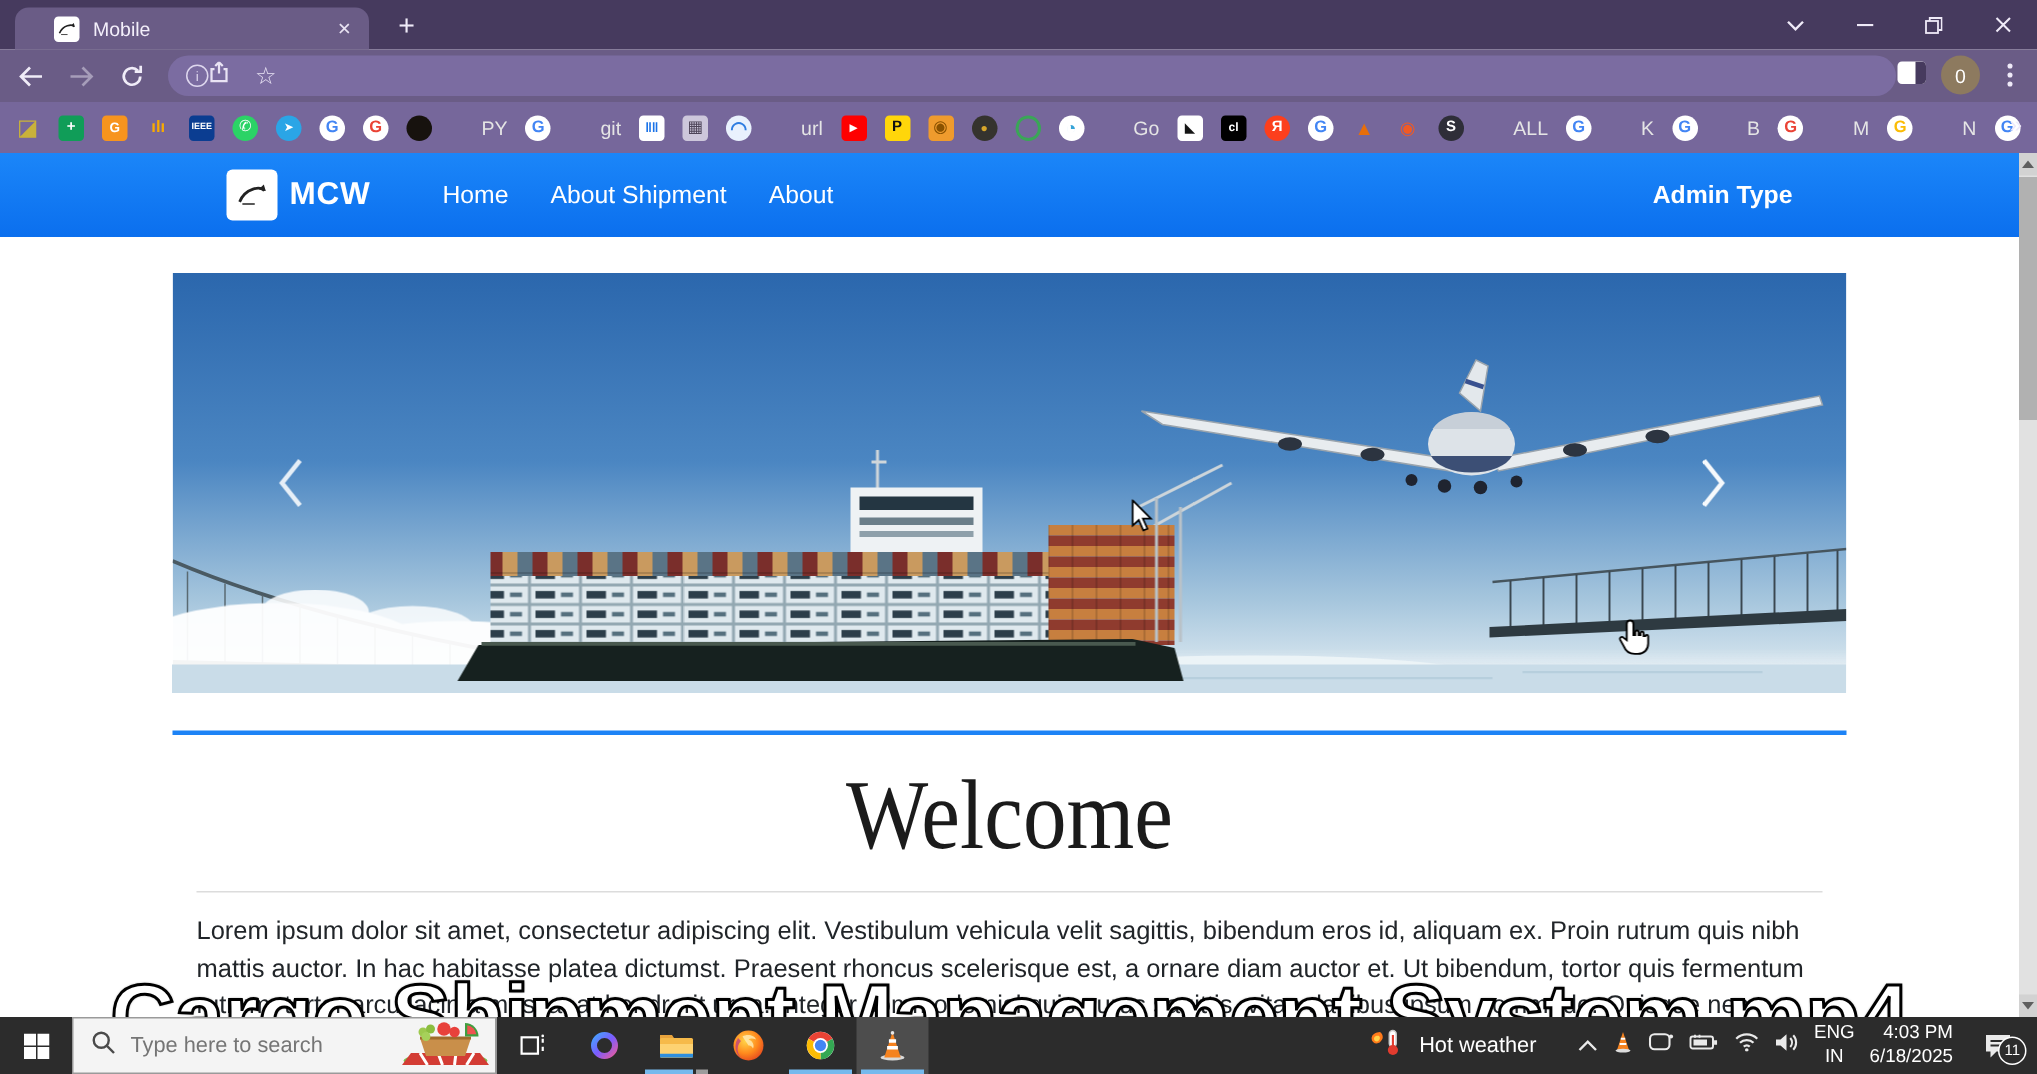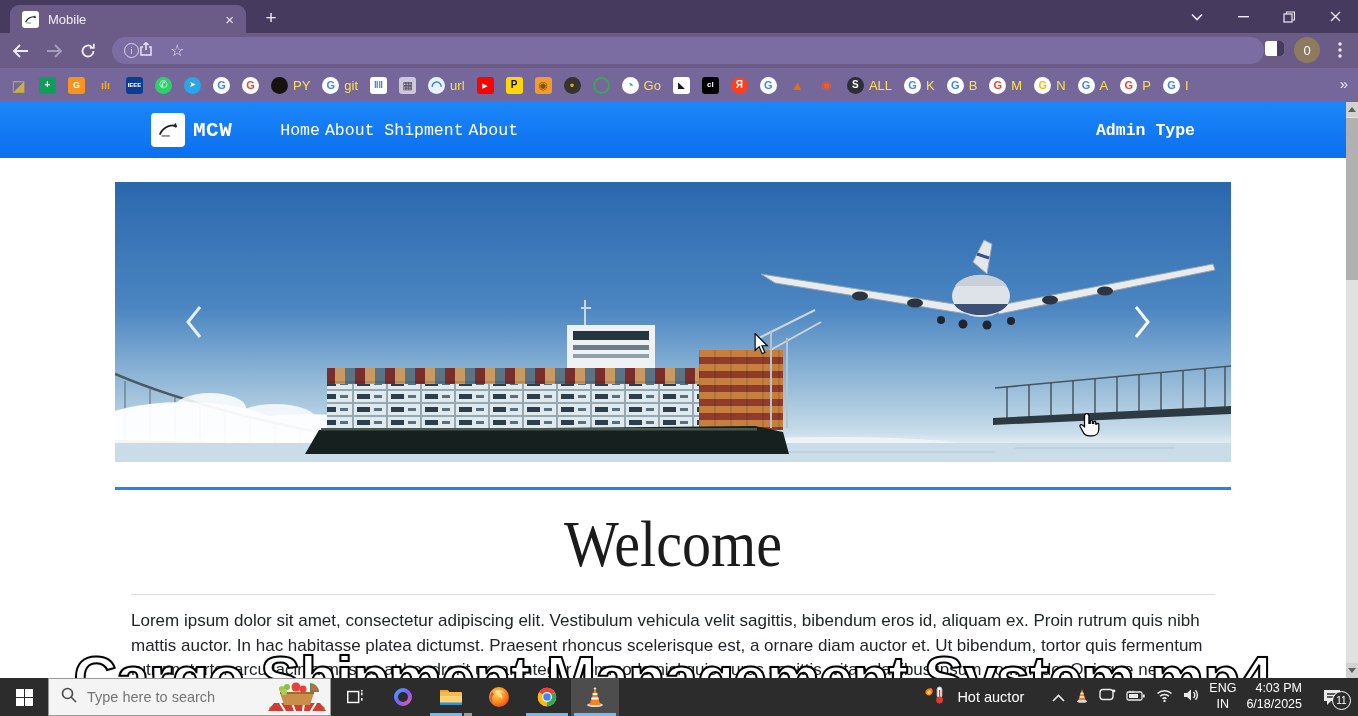--- a/index.html
+++ b/index.html
@@ -1,21 +1,21 @@
 <!DOCTYPE html>
 <html><head>
 <meta charset="utf-8">
 <style>
   * { margin:0; padding:0; box-sizing:border-box; }
   html,body { width:1358px; height:716px; overflow:hidden; font-family:"Liberation Sans",sans-serif; background:#fff; }
   body { position:relative; }
 
   
   .titlebar { position:absolute; left:0; top:0; width:1358px; height:33px; background:#463a5e; display:flex; align-items:flex-end; }
-  .tab { position:absolute; left:10px; top:5px; width:236px; height:28px; background:#6a5c86; border-radius:9px 9px 0 0; display:flex; align-items:center; padding:0 8px 0 12px; }
+  .tab { position:absolute; left:10px; top:5px; width:236px; height:28px; background:#6a5c86; border-radius:9px 9px 0 0; display:flex; align-items:center; padding:0 8px 0 26px; }
   .tab-fav { width:17px; height:17px; background:#fff; border-radius:3px; display:flex; align-items:center; justify-content:center; }
   .tab-title { color:#f3effa; font-size:13px; margin-left:9px; flex:1; }
   .tab-close { color:#e8e2f2; font-size:15px; line-height:1; cursor:default; padding:2px 4px; border-radius:50%; }
   .newtab { position:absolute; left:258px; top:7px; color:#efeaf8; font-size:19px; width:26px; height:24px; text-align:center; line-height:22px; }
   .win-controls { position:absolute; right:0; top:0; height:33px; display:flex; }
   .win-btn { width:46px; height:33px; display:flex; align-items:center; justify-content:center; }
 
   .toolbar { position:absolute; left:0; top:33px; width:1358px; height:35px; background:#6a5c86; display:flex; align-items:center; }
   .navbtn { width:28px; height:28px; display:flex; align-items:center; justify-content:center; margin-left:6px; }
   .dim { opacity:.45; }
@@ -27,32 +27,32 @@
   .omni-icons { display:flex; align-items:center; gap:14px; margin-right:4px; }
   .star { color:#e9e3f4; font-size:16px; }
   .side-panel-btn { position:absolute; right:74px; top:8px; width:19px; height:15px; background:#fff; border-radius:3px; overflow:hidden; }
   .side-panel-btn i { position:absolute; right:0; top:0; width:7px; height:100%; background:#463a5e; display:block; }
   .avatar { position:absolute; right:38px; top:4px; width:26px; height:26px; border-radius:50%; background:#8d7a5f; color:#fff; font-size:13px; display:flex; align-items:center; justify-content:center; }
   .kebab { position:absolute; right:8px; top:6px; width:20px; height:22px; display:flex; align-items:center; justify-content:center; }
 
   .bmbar { position:absolute; left:0; top:68px; width:1358px; height:34px; background:#76679b; display:flex; align-items:center; padding-left:10px; gap:12px; overflow:hidden; }
   .bm { display:flex; align-items:center; gap:5px; flex:0 0 auto; }
   .bm-icon { width:17px; height:17px; display:flex; align-items:center; justify-content:center; font-size:10px; line-height:1; overflow:hidden; }
-  .bm-label { font-size:13px; color:#fde047; }
+  .bm-label { font-size:13px; color:#e5e5e5;margin-left:28px; }
   .bm-overflow { position:absolute; right:10px; top:7px; color:#efe9fb; font-size:15px; }
 
   
   .viewport { position:absolute; left:0; top:102px; width:1358px; height:576px; background:#fff; overflow:hidden; }
   .pagearea { position:absolute; left:0; top:0; width:1346px; height:576px; }
-  .navbar { position:absolute; left:0; top:0; width:100%; height:56px; background:linear-gradient(180deg,#1b86f9,#0b6fee);font-family:Liberation Mono, monospace; }
+  .navbar { position:absolute; left:0; top:0; width:100%; height:56px; background:linear-gradient(180deg,#1b86f9,#0b6fee); }
   .nav-inner { position:relative; width:1116px; height:56px; margin:0 auto; display:flex; align-items:center; }
   .brand { display:flex; align-items:center; margin-left:36px; }
   .brand-logo { width:34px; height:34px; background:#fff; border-radius:4px; display:flex; align-items:center; justify-content:center; }
   .brand-name { color:#fff; font-size:21px; font-weight:bold; margin-left:8px; letter-spacing:.5px; }
-  .nav-links { display:flex; gap:5px; margin-left:48px; }
+  .nav-links { display:flex; gap:28px; margin-left:48px; }
   .nav-links a { color:#fff; text-decoration:none; font-size:16.5px; }
   .admin { margin-left:auto; margin-right:36px; color:#fff; font-weight:bold; font-size:16.5px; text-decoration:none; }
 
   .carousel { position:absolute; left:115px; top:80px; width:1116px; height:280px; overflow:hidden; }
   .carousel svg.scene { display:block; width:100%; height:100%; }
   .car-ctrl { position:absolute; top:112px; width:34px; height:56px; display:flex; align-items:center; justify-content:center; }
   .car-prev { left:62px; } .car-next { right:72px; }
 
   .card { position:absolute; left:115px; top:385px; width:1116px; height:400px; background:#fff; border-top:3px solid #1d83f6; }
   .card h1 { font-family:"Liberation Serif",serif; font-weight:500; font-size:66px; color:#1b1b1b; text-align:center; margin:16px 0 12px; transform:scaleX(.88); }
@@ -615,21 +615,21 @@
   <div class="tray">
     <span>
       <svg width="22" height="22" viewBox="0 0 22 22">
         <path d="M6 4 c2 1.5 2.5 4 .8 5.8 a3.4 3.4 0 1 1 -4.6 -4.6 c1 -.8 2.6 -.9 3.8 -1.2 z" fill="#ff7a1a"></path>
         <path d="M5.2 6.5 c.9 .8 1 2 .2 2.8 a1.8 1.8 0 1 1 -2.4 -2.4 c.6 -.5 1.5 -.4 2.2 -.4 z" fill="#ffd24a"></path>
         <rect x="12.2" y="3" width="4.6" height="11" rx="2.3" fill="#fff" stroke="#c9c9c9"></rect>
         <rect x="13.9" y="6" width="1.4" height="8" fill="#e23b2e"></rect>
         <circle cx="14.6" cy="16" r="3.4" fill="#e23b2e"></circle>
       </svg>
     </span>
-    <span class="txt">Hot auctor</span>
+    <span class="txt">Hot weather</span>
     <span style="width:8px"></span>
     <span>
       <svg width="13" height="8" viewBox="0 0 13 8">
           <polyline points="1,7 6.5,1.5 12,7" fill="none" stroke="#eaeaea" stroke-width="1.6"></polyline>
         </svg>
     </span>
     <span>
       <svg width="14" height="15" viewBox="0 0 14 15">
           <path d="M7 1 L11 13 H3 Z" fill="#f5821f"></path>
           <path d="M5.5 5.5 h3 M4.8 9 h4.4" stroke="#fff" stroke-width="1.4"></path>

